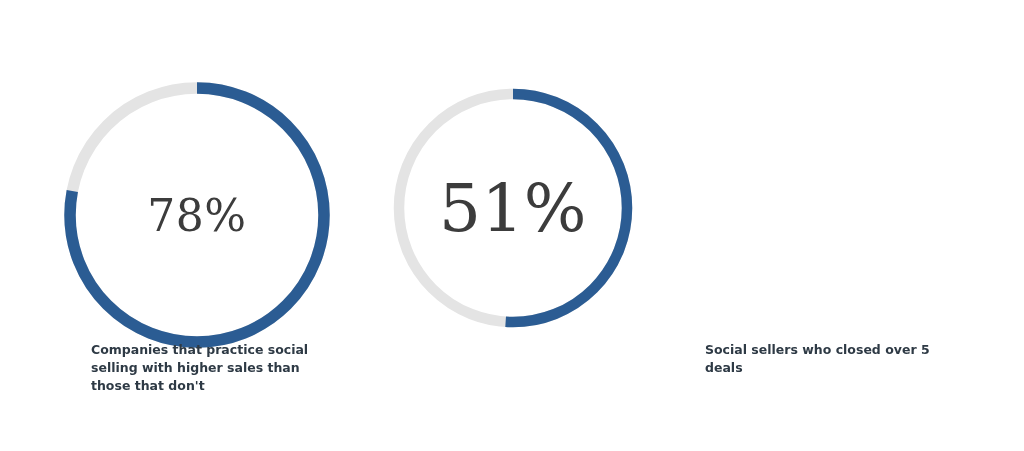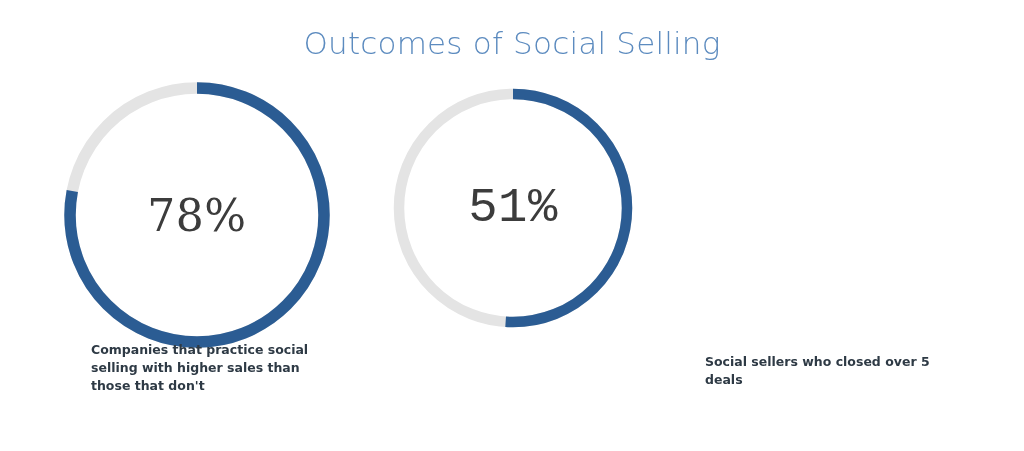--- a/index.html
+++ b/index.html
@@ -80,21 +80,21 @@
     align-items: center;
     justify-content: center;
     font-family: "DejaVu Serif", serif;
     font-weight: 400;
     color: #3c3c3c;
     letter-spacing: 0.5px;
     pointer-events: none;
   }
 
   .donut-wrap.size-0 .donut-value { font-size: 44px; }
-  .donut-wrap.size-1 .donut-value { font-size: 49px; font-family: Liberation Mono, monospace; }
+  .donut-wrap.size-1 .donut-value { font-size: 66px; }
   .donut-wrap.size-2 .donut-value { font-size: 49px; }
 
   
   .caption-row {
     position: absolute;
     top: 341px;
     left: 0;
     width: 860px;
     height: 70px;
     padding-left: 12px;
@@ -106,28 +106,27 @@
     font-family: "DejaVu Sans", sans-serif;
     font-size: 12.5px;
     font-weight: bold;
     line-height: 1.42;
     color: #2e3a45;
     text-align: left;
   }
 
   .caption.cap-0 { left: 91px;  width: 245px; }
   .caption.cap-1 { left: 418px; width: 220px; }
-  .caption.cap-2 { left: 705px; width: 250px; margin-top: 12px; }
+  .caption.cap-2 { left: 705px; width: 250px; }
 </style>
 </head>
 <body>
 
 <div class="infographic" style="background: rgb(255, 255, 255);">
 
-  <div class="chart-title" style="color: rgb(92, 139, 191);">Outcomes of Social Selling</div>
 
   <div class="donut-row">
 
     <div class="donut-cell cell-0">
       <div class="donut-wrap size-0">
         <svg class="donut-svg" viewBox="0 0 266 266">
           <circle class="donut-track" cx="133" cy="133" r="127" fill="none" stroke="#e4e4e4" stroke-width="11.5"></circle>
           <circle class="donut-arc" id="arc-0" cx="133" cy="133" r="127" fill="none" stroke="#2b5c93" stroke-width="11.5" transform="rotate(-90 133 133)" stroke-dasharray="622.4123365292098 175.55219748259765" stroke-dashoffset="0"></circle>
         </svg>
         <div class="donut-value" style="color: rgb(60, 60, 60);">78%</div>

